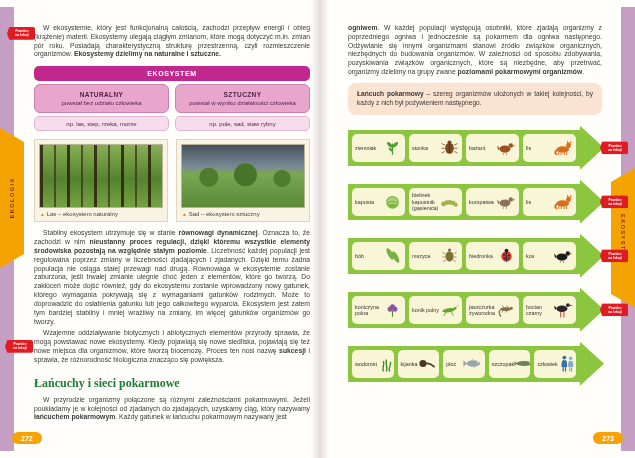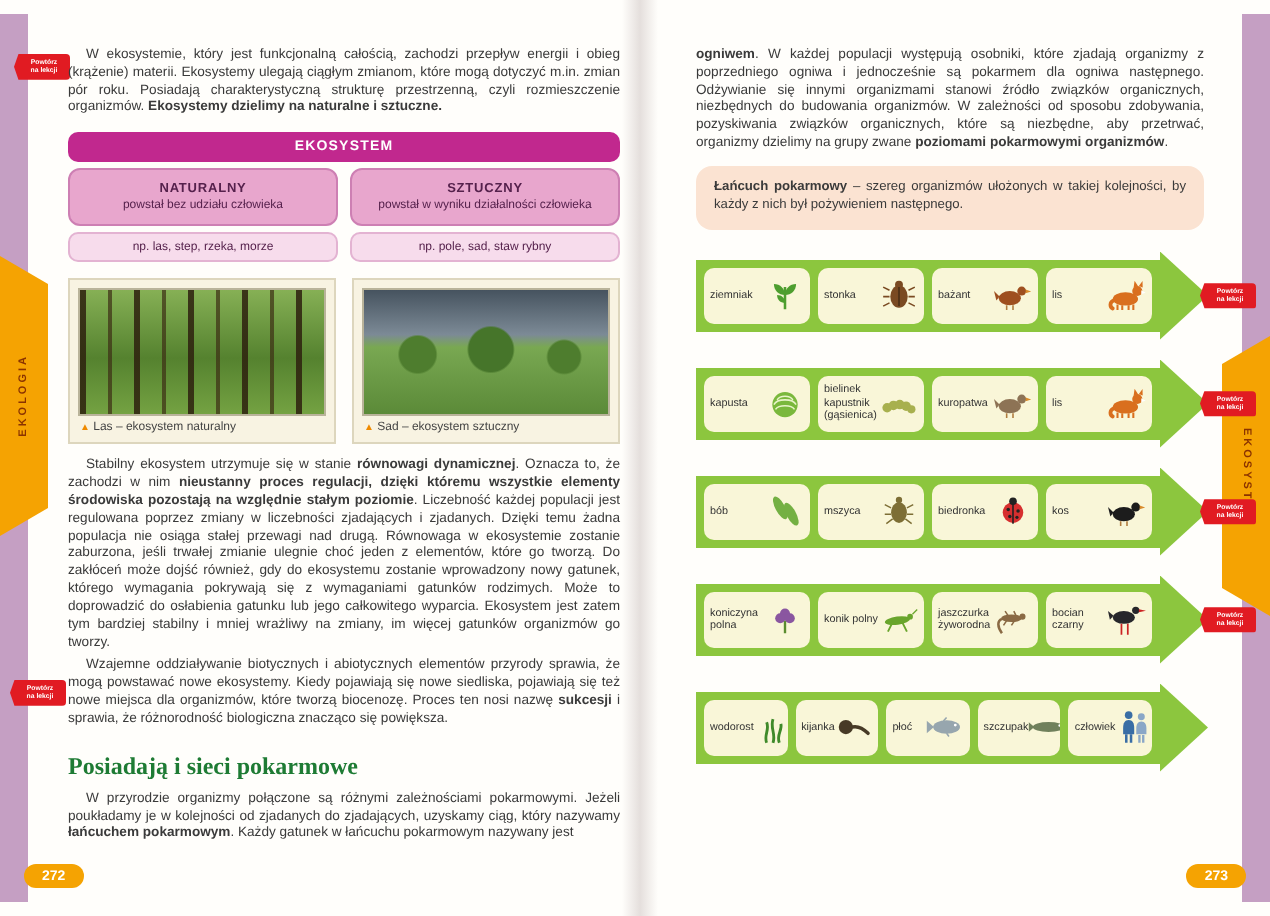--- a/index.html
+++ b/index.html
@@ -135,21 +135,21 @@
         <div class="photo orchard"></div>
         <figcaption class="caption">
           <span class="tri">▲</span>
           <span>Sad – ekosystem sztuczny</span>
         </figcaption>
       </figure>
     </div>
 
     <p class="body ind" style="margin-top:7px;">Stabilny ekosystem utrzymuje się w stanie <b>równowagi dynamicznej</b>. Oznacza to, że zachodzi w nim <b>nieustanny proces regulacji, dzięki któremu wszystkie elementy środowiska pozostają na względnie stałym poziomie</b>. Liczebność każdej populacji jest regulowana poprzez zmiany w liczebności zjadających i zjadanych. Dzięki temu żadna populacja nie osiąga stałej przewagi nad drugą. Równowaga w ekosystemie zostanie zaburzona, jeśli trwałej zmianie ulegnie choć jeden z elementów, które go tworzą. Do zakłóceń może dojść również, gdy do ekosystemu zostanie wprowadzony nowy gatunek, którego wymagania pokrywają się z wymaganiami gatunków rodzimych. Może to doprowadzić do osłabienia gatunku lub jego całkowitego wyparcia. Ekosystem jest zatem tym bardziej stabilny i mniej wrażliwy na zmiany, im więcej gatunków organizmów go tworzy.</p>
     <p class="body ind">Wzajemne oddziaływanie biotycznych i abiotycznych elementów przyrody sprawia, że mogą powstawać nowe ekosystemy. Kiedy pojawiają się nowe siedliska, pojawiają się też nowe miejsca dla organizmów, które tworzą biocenozę. Proces ten nosi nazwę <b>sukcesji</b> i sprawia, że różnorodność biologiczna znacząco się powiększa.</p>
-    <h2 class="section-heading">Posiadają i sieci pokarmowe</h2>
+    <h2 class="section-heading">Łańcuchy i sieci pokarmowe</h2>
     <p class="body ind">W przyrodzie organizmy połączone są różnymi zależnościami pokarmowymi. Jeżeli poukładamy je w kolejności od zjadanych do zjadających, uzyskamy ciąg, który nazywamy <b>łańcuchem pokarmowym</b>. Każdy gatunek w łańcuchu pokarmowym nazywany jest</p>
   </div>
 
   <div class="page-right">
     <p class="body"><b>ogniwem</b>. W każdej populacji występują osobniki, które zjadają organizmy z poprzedniego ogniwa i jednocześnie są pokarmem dla ogniwa następnego. Odżywianie się innymi organizmami stanowi źródło związków organicznych, niezbędnych do budowania organizmów. W zależności od sposobu zdobywania, pozyskiwania związków organicznych, które są niezbędne, aby przetrwać, organizmy dzielimy na grupy zwane <b>poziomami pokarmowymi organizmów</b>.</p>
     <div class="notebox"><b>Łańcuch pokarmowy</b> – szereg organizmów ułożonych w takiej kolejności, by każdy z nich był pożywieniem następnego.</div>
     <div>
         <div class="chain-row">
     <div class="arrow-body" style="background: rgb(140, 198, 62);"></div>
     <div class="arrow-head" style="background: rgb(140, 198, 62);"></div>

